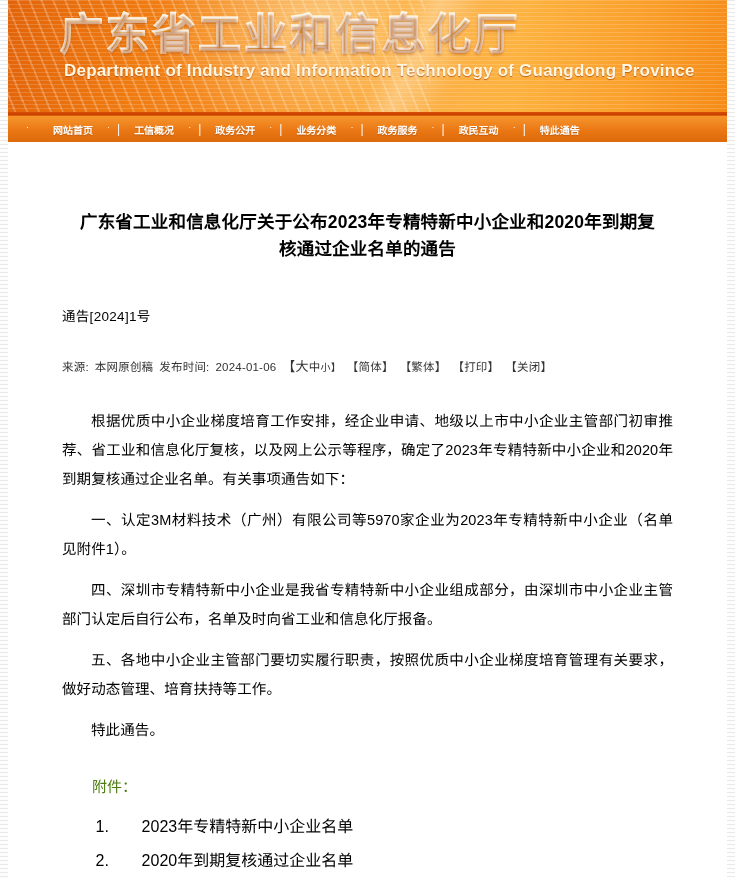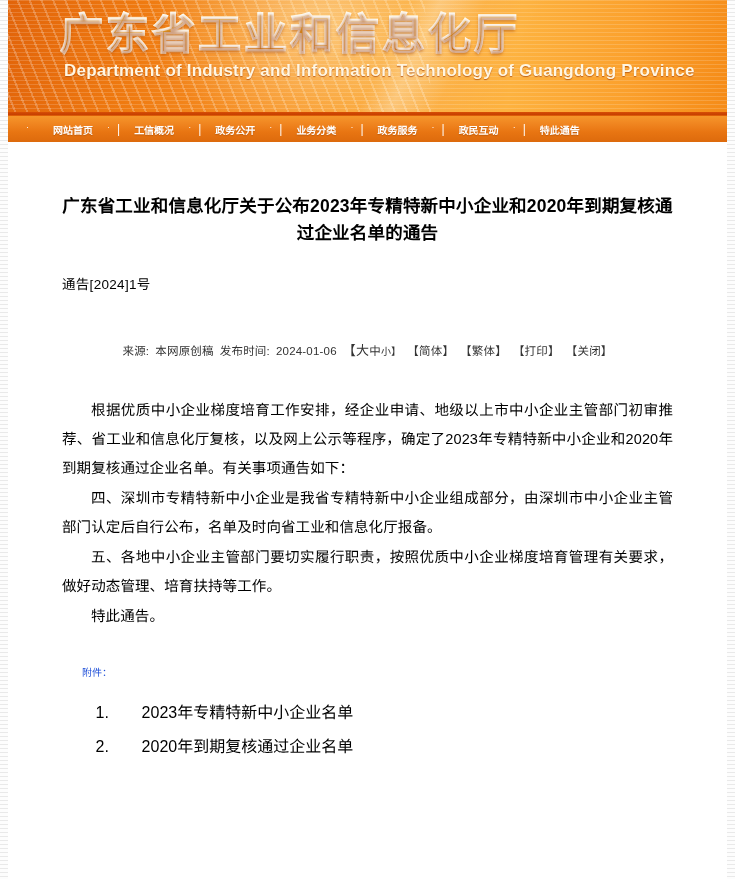--- a/index.html
+++ b/index.html
@@ -186,43 +186,42 @@
     height: 3px;
     background: #ffffff;
   }
 
   
   .article {
     padding: 0 54px;
     box-sizing: border-box;
   }
   .doc-title {
-    margin: 0;
+    margin: 16px;
     padding-top: 48px;
     font-size: 17.5px;
     font-weight: bold;
     line-height: 27px;
     text-align: center;
     color: #000000;
     letter-spacing: 0.2px;
     font-family: "Liberation Sans", "DejaVu Sans", sans-serif;
   }
   .doc-number {
     margin: 0;
     padding-top: 26px;
     text-align: left;
     font-size: 13.5px;
     color: #000000;
     letter-spacing: 0.3px;
   }
 
   .meta-line {
-    margin: 16px;
+    margin: 0;
     padding-top: 31px;
-    text-align: center;
     font-size: 11.5px;
     color: #333333;
     white-space: nowrap;
     letter-spacing: 0.2px;
   }
   .meta-line .meta-gap { display: inline-block; width: 6px; }
   .meta-line .fs-big   { font-size: 13px; }
   .meta-line .fs-mid   { font-size: 11.5px; }
   .meta-line .fs-small { font-size: 10px; }
   .meta-line a, .meta-line .link {
@@ -238,31 +237,31 @@
     margin: 0;
     font-size: 14.5px;
     line-height: 29px;
     color: #000000;
     text-align: justify;
     text-justify: inter-ideograph;
     letter-spacing: 0.1px;
     font-family: "Liberation Sans", "DejaVu Sans", sans-serif;
   }
   .body-text p.indent { text-indent: 2em; }
-  .body-text p.p-gap  { margin-top: 1px; }
+  .body-text p.p-gap  { margin-top: 12px; }
 
   .attachments {
     padding-top: 27px;
   }
   .attachments .att-head {
     margin: 0;
-    font-size: 10px;
+    font-size: 15px;
     line-height: 29px;
     text-indent: 2em;
-    color: #1d4ed8;
+    color: #4d7c0f;
   }
   .attachments ol {
     margin: 9px 0 0 0;
     padding: 0;
     list-style: none;
   }
   .attachments li {
     font-size: 16px;
     line-height: 34px;
     color: #000000;
@@ -341,20 +340,21 @@
     <h1 class="doc-title">广东省工业和信息化厅关于公布2023年专精特新中小企业和2020年到期复核通过企业名单的通告</h1>
 
     <p class="doc-number">通告[2024]1号</p>
 
     <p class="meta-line">
       <span>来源:</span><span class="meta-gap"></span><span>本网原创稿</span><span class="meta-gap"></span><span>发布时间:</span><span class="meta-gap"></span><span>2024-01-06</span><span class="meta-gap"></span><span class="link fs-big">【大</span><span class="link fs-mid">中</span><span class="link fs-small">小】</span><span class="meta-gap"></span><span class="link">【简体】</span><span class="meta-gap"></span><span class="link">【繁体】</span><span class="meta-gap"></span><span class="link">【打印】</span><span class="meta-gap"></span><span class="link">【关闭】</span>
     </p>
 
     <section class="body-text">
       <p class="indent p-gap">根据优质中小企业梯度培育工作安排，经企业申请、地级以上市中小企业主管部门初审推荐、省工业和信息化厅复核，以及网上公示等程序，确定了2023年专精特新中小企业和2020年到期复核通过企业名单。有关事项通告如下：</p>
+      <p class="indent p-gap">一、认定3M材料技术（广州）有限公司等5970家企业为2023年专精特新中小企业（名单见附件1）。</p>
       <p class="indent p-gap">四、深圳市专精特新中小企业是我省专精特新中小企业组成部分，由深圳市中小企业主管部门认定后自行公布，名单及时向省工业和信息化厅报备。</p>
       <p class="indent p-gap">五、各地中小企业主管部门要切实履行职责，按照优质中小企业梯度培育管理有关要求，做好动态管理、培育扶持等工作。</p>
       <p class="indent p-gap">特此通告。</p>
     </section>
 
     <section class="attachments">
       <p class="att-head">附件：</p>
       <ol>
         <li>
           <span class="num">1.</span><span class="att-label">2023年专精特新中小企业名单</span>

